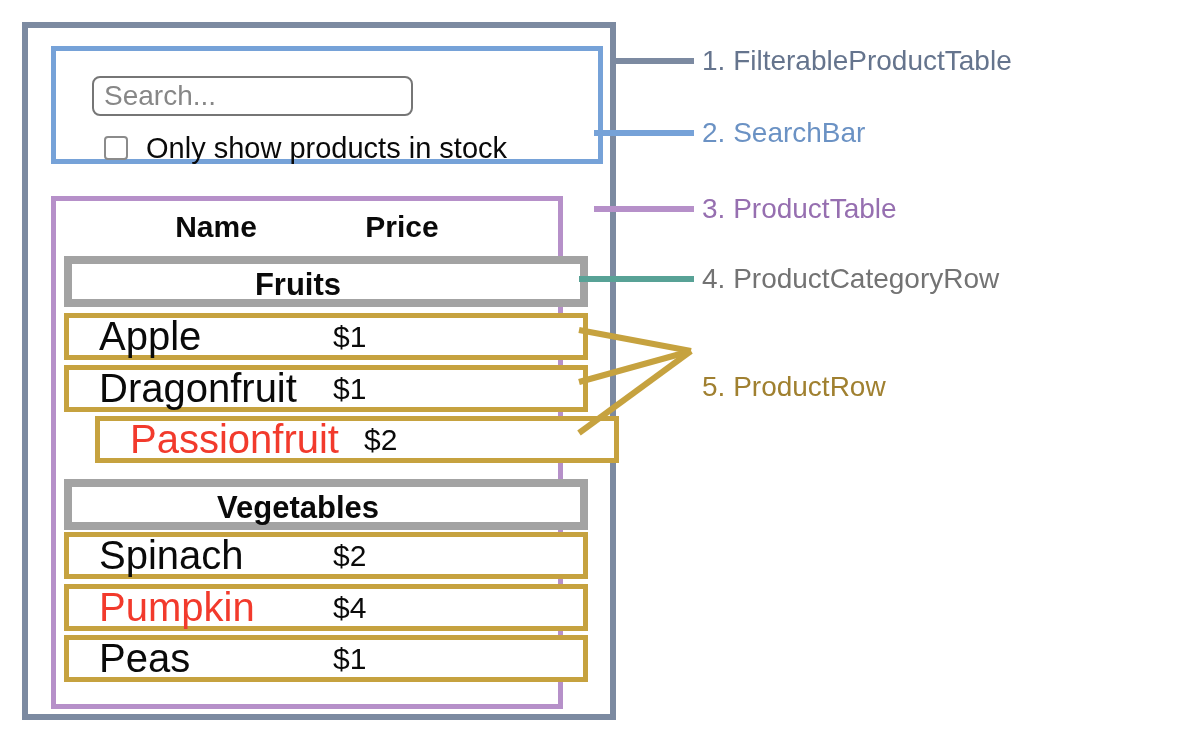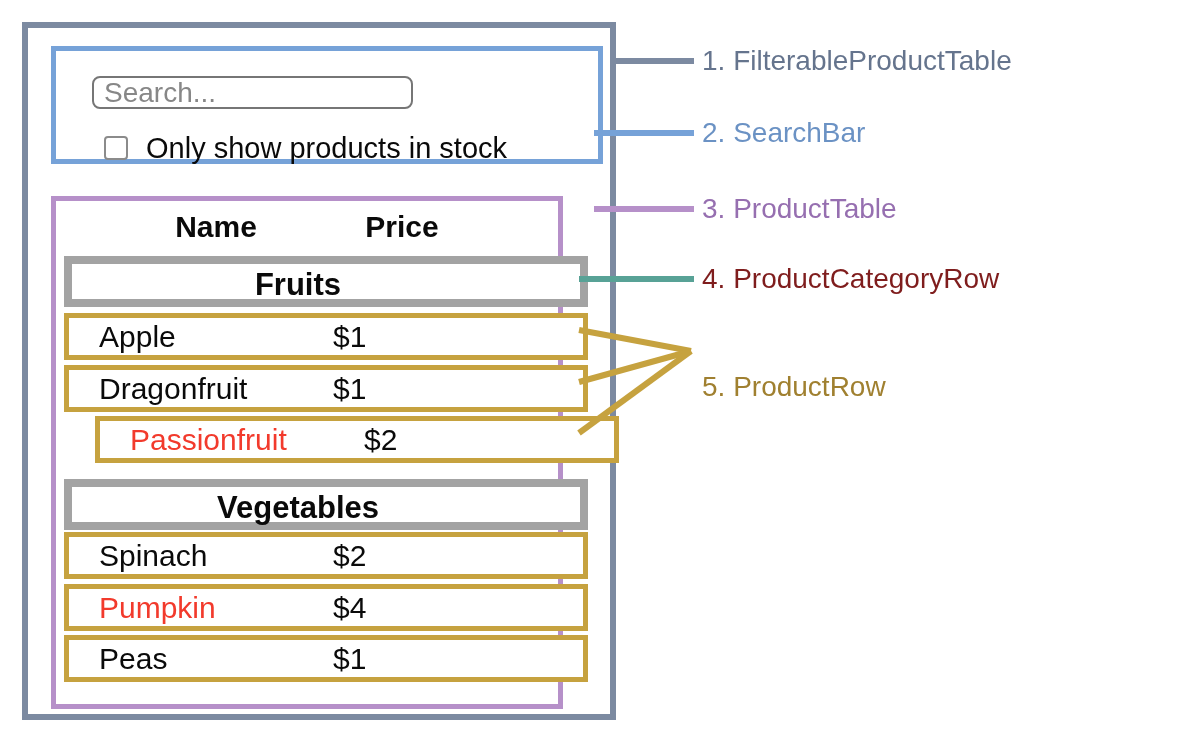--- a/index.html
+++ b/index.html
@@ -10,21 +10,21 @@
   }
   .abs{position:absolute;box-sizing:border-box;}
 
   
   .outer-box{left:22px;top:22px;width:594px;height:698px;border:6px solid #7c8aa1;background:#ffffff;}
   .searchbar-box{left:45px;top:40px;width:552px;height:118px;border:5px solid #76a2d8;background:#ffffff;}
   .producttable-box{left:45px;top:190px;width:512px;height:513px;border:5px solid #b690c9;background:#ffffff;}
 
   
   .search-input{
-    position:absolute;left:36px;top:25px;width:321px;height:33px;box-sizing:border-box;
+    position:absolute;left:36px;top:25px;width:321px;height:40px;box-sizing:border-box;
     border:2px solid #767676;border-radius:8px;padding:0 10px;
     font-family:"Liberation Sans","DejaVu Sans",sans-serif;font-size:28px;color:#333;
     outline:none;background:#fff;
   }
   .search-input::placeholder{color:#878787;opacity:1;}
   .stock-checkbox{
     position:absolute;left:48px;top:85px;width:24px;height:24px;margin:0;
     -webkit-appearance:none;appearance:none;border:2px solid #8b8b8b;border-radius:4px;background:#fff;cursor:pointer;
   }
   .stock-label{position:absolute;left:90px;top:82px;font-size:29px;line-height:30px;color:#0a0a0a;white-space:nowrap;}
@@ -33,35 +33,35 @@
   .col-header{position:absolute;top:9px;width:120px;text-align:center;font-size:30px;font-weight:bold;color:#0a0a0a;}
   .col-header.name{left:100px;}
   .col-header.price{left:286px;}
 
   .category-row{position:absolute;left:8px;width:524px;height:51px;border:8px solid #a3a3a3;background:#fff;box-sizing:border-box;}
   .category-row .cat-text{position:absolute;left:0;top:0;width:452px;height:41px;line-height:41px;text-align:center;font-size:31px;font-weight:bold;color:#0a0a0a;}
   .cat-fruits{top:55px;}
   .cat-vegetables{top:278px;}
 
   .product-row{position:absolute;left:8px;width:524px;height:47px;border:5px solid #c6a23f;background:#fff;box-sizing:border-box;}
-  .product-row .cell-name{position:absolute;left:30px;top:0;height:37px;line-height:37px;font-size:30px;color:#0a0a0a;white-space:nowrap;}
+  .product-row .cell-name{position:absolute;left:30px;top:0;height:37px;line-height:37px;font-size:40px;color:#0a0a0a;white-space:nowrap;}
   .product-row .cell-price{position:absolute;left:264px;top:0;height:37px;line-height:37px;font-size:30px;color:#0a0a0a;white-space:nowrap;}
   .product-row .cell-name.oos{color:#f23a2c;}
   .row-0{top:112px;} .row-1{top:164px;text-align:right;} .row-2{top:215px;margin-left:31px;}
   .row-3{top:331px;} .row-4{top:383px;padding-left:32px;} .row-5{top:434px;}
 
   
   .connector-svg{position:absolute;left:0;top:0;width:1200px;height:744px;pointer-events:none;}
 
   
   .anno{position:absolute;left:702px;font-size:28px;line-height:44px;white-space:nowrap;letter-spacing:0;}
   .anno-1{top:39px;color:#65748d;}
   .anno-2{top:111px;color:#6b92c4;}
   .anno-3{top:187px;color:#966fb0;}
-  .anno-4{top:257px;color:#7f1d1d;}
+  .anno-4{top:257px;color:#737373;}
   .anno-5{top:329px;color:#a08030;margin-top:36px;}
 </style>
 </head>
 <body>
 
 <div class="abs outer-box">
 
   <div class="abs searchbar-box" style="left:23px;top:18px;">
     <input class="search-input" type="text" placeholder="Search..." style="">
     <input class="stock-checkbox" type="checkbox" style="">

